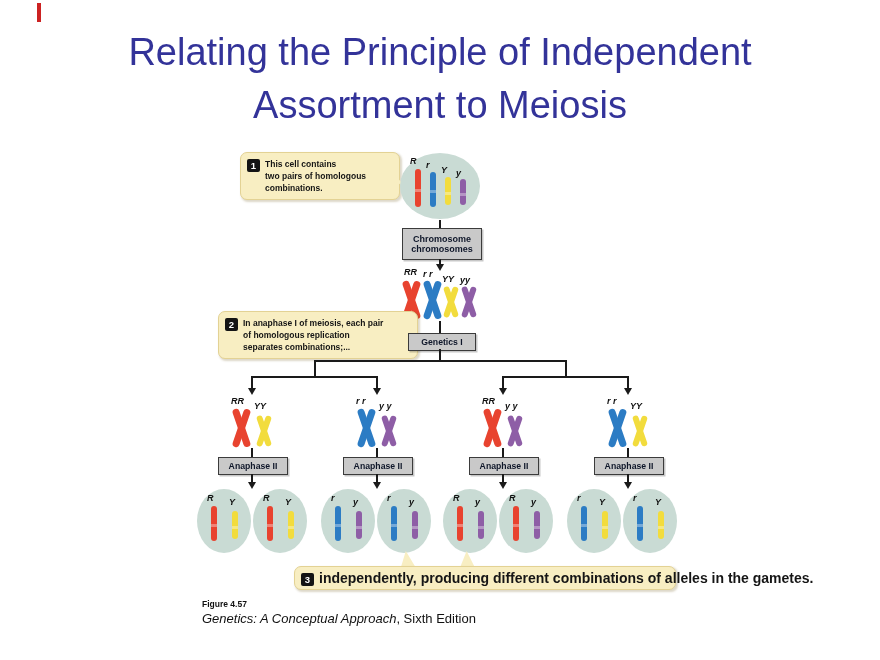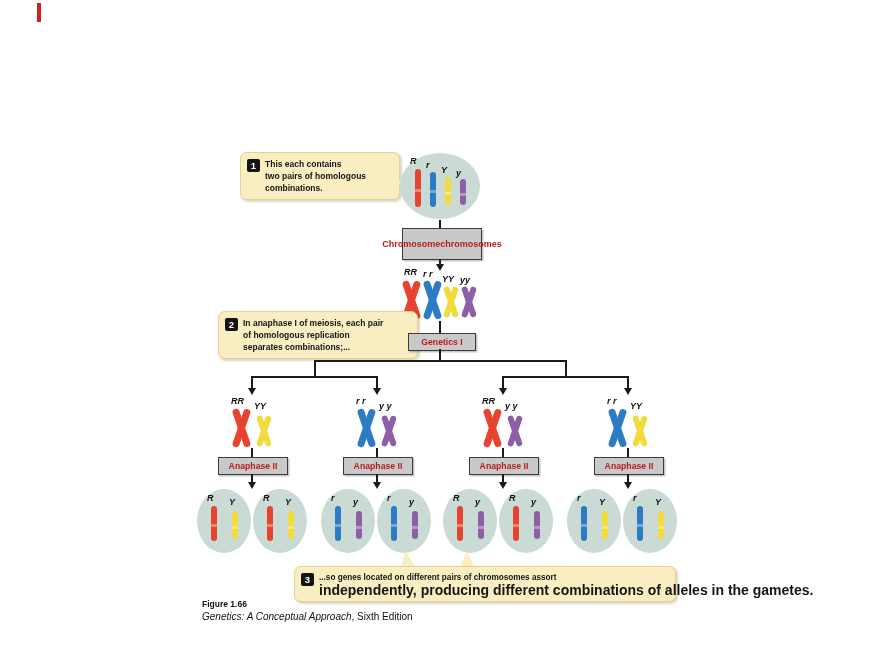--- a/index.html
+++ b/index.html
@@ -15,53 +15,57 @@
          color:var(--title-color);font-size:38px;line-height:53px;font-weight:400;}
   
   .callout{position:absolute;background:var(--callout-bg);border:1px solid #e3d294;border-radius:7px;
            box-shadow:1.5px 1.5px 2px rgba(120,100,40,.25);padding:5px 8px 5px 24px;color:#151515;}
   .callout .cline{font-size:8.5px;line-height:12px;font-weight:bold;white-space:nowrap;}
   .badge{position:absolute;left:6px;top:6px;width:13px;height:13px;background:#141414;color:#fff;
          font-size:9.5px;font-weight:bold;display:flex;align-items:center;justify-content:center;border-radius:2px;}
   .beak{position:absolute;background:var(--callout-bg);}
   
   .gbox{position:absolute;background:var(--box-bg);border:1.6px solid #3b3b3b;
-        box-shadow:1.5px 1.5px 0 rgba(0,0,0,.22);display:flex;flex-direction:row;
-        align-items:center;justify-content:center;font-weight:bold;color:#b91c1c;text-align:center;}
+        box-shadow:1.5px 1.5px 0 rgba(0,0,0,.22);display:flex;flex-direction:column;
+        align-items:center;justify-content:center;font-weight:bold;color:#0f172a;text-align:center;}
   .gbox .bline{font-size:9px;line-height:10.5px;white-space:nowrap;}
   
   .ln{position:absolute;background:var(--line);}
   .ah{position:absolute;width:0;height:0;border-left:4.5px solid transparent;
       border-right:4.5px solid transparent;border-top:7px solid var(--line);}
   
   .ellipse{position:absolute;background:var(--cell-fill);border-radius:50%;}
   .allele{position:absolute;font-style:italic;font-weight:bold;font-size:9px;color:#111;white-space:nowrap;}
   .bar{position:absolute;border-radius:3px;}
   .bar::after{content:"";position:absolute;left:0;right:0;top:52%;height:3px;background:rgba(255,255,255,.35);}
   .xchr{position:absolute;}
   .xchr .xb{position:absolute;left:50%;top:0;width:6.5px;height:100%;margin-left:-3.25px;border-radius:3.5px;}
   .xchr.xs .xb{width:5.5px;margin-left:-2.75px;}
   .xchr .xb1{transform:rotate(19deg);} .xchr .xb2{transform:rotate(-19deg);}
   .grp{position:absolute;width:60px;height:52px;}
   
   .cap1{position:absolute;left:202px;top:599px;font-size:8.5px;font-weight:bold;color:#111;}
-  .cap2{position:absolute;left:202px;top:611px;font-size:10px;color:#111;}
+  .cap2{position:absolute;left:202px;top:611px;font-size:13px;color:#111;}
   .cap2 .it{font-style:italic;}
 </style>
 </head>
 <body>
 
 <div class="slide">
 
   <div class="accent-dash"></div>
 
+  <div class="title">
+    <div>Relating the Principle of Independent</div>
+    <div>Assortment to Meiosis</div>
+  </div>
 
   <div class="callout" style="left:240px;top:152px;width:126px;">
     <div class="badge">1</div>
-    <div class="cline">This each contains</div>
+    <div class="cline">This cell contains</div>
     <div class="cline">two pairs of homologous</div>
     <div class="cline">combinations.</div>
   </div>
   <div class="beak" style="left:386px;top:165px;width:19px;height:22px;clip-path:polygon(0 5%,100% 95%,0 62%);"></div>
 
   <div class="ellipse" style="left:400px;top:153px;width:80px;height:66px;">
       <div class="allele" style="left: 10px; top: 3px;">R</div>
       <div class="bar" style="left: 15px; top: 16px; width: 6px; height: 38px; background: rgb(232, 67, 47);"></div>
       <div class="allele" style="left: 26px; top: 7px;">r</div>
       <div class="bar" style="left: 30px; top: 19px; width: 6px; height: 35px; background: rgb(44, 124, 196);"></div>
@@ -254,22 +258,21 @@
       <div class="allele" style="left: 32px; top: 8px;">Y</div>
       <div class="bar" style="left: 14px; top: 17px; width: 5.5px; height: 35px; background: rgb(44, 124, 196);"></div>
       <div class="bar" style="left: 35px; top: 22px; width: 5.5px; height: 28px; background: rgb(242, 220, 61);"></div>
     </div>
 
   <div class="beak" style="left:399px;top:551px;width:17px;height:17px;clip-path:polygon(40% 0,100% 100%,10% 100%);"></div>
   <div class="beak" style="left:459px;top:551px;width:17px;height:17px;clip-path:polygon(45% 0,95% 100%,5% 100%);"></div>
 
   <div class="callout" style="left:294px;top:566px;width:348px;">
     <div class="badge">3</div>
-    <div class="cline" style="font-size:8.2px;">...so genes located on different pairs of chromosomes assort</div>
     <div class="cline" style="font-size:14px;">independently, producing different combinations of alleles in the gametes.</div>
   </div>
 
-  <div class="cap1">Figure 1.66</div>
+  <div class="cap1">Figure 4.57</div>
   <div class="cap2">
     <span class="it">Genetics: A Conceptual Approach</span><span>, Sixth Edition</span>
   </div>
 
 </div>
 
 </body></html>

